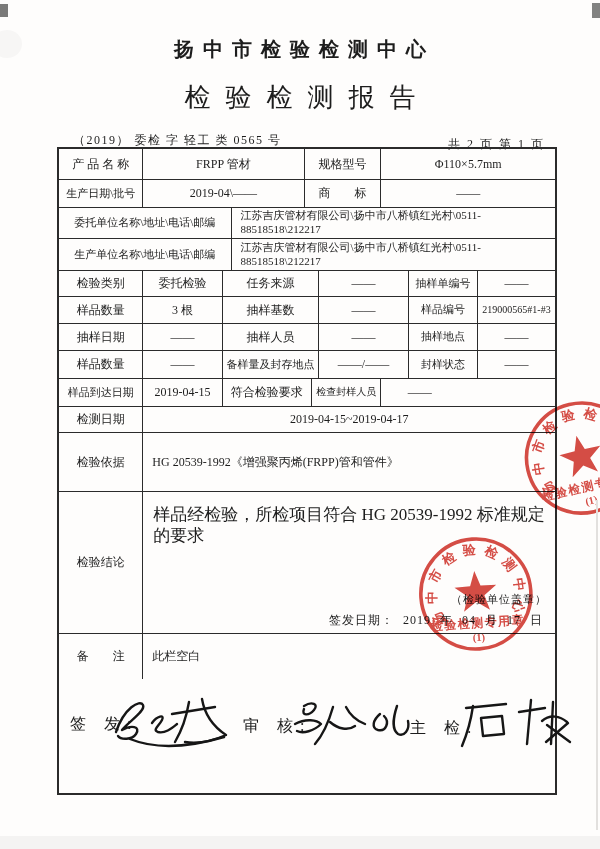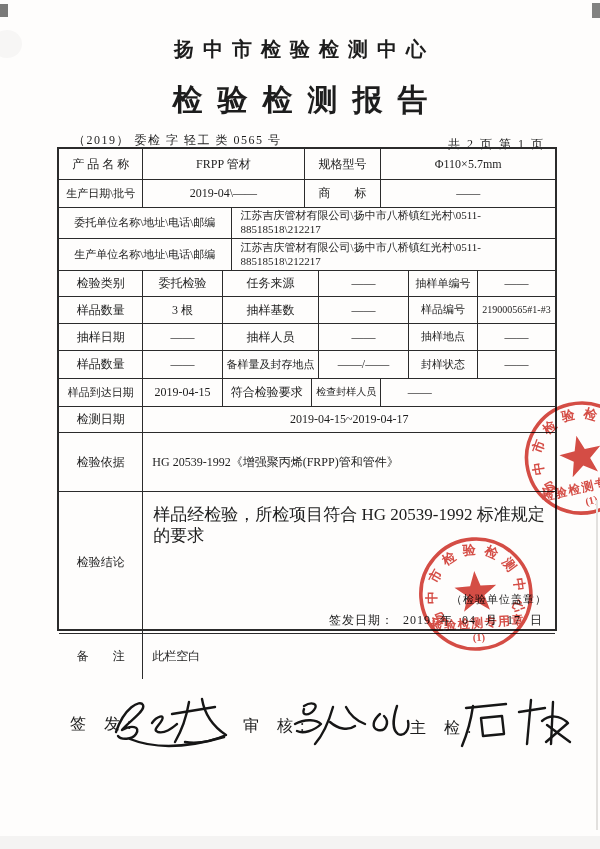--- a/index.html
+++ b/index.html
@@ -5,25 +5,25 @@
   html,body{margin:0;padding:0;}
   body{
     width:600px;height:849px;position:relative;overflow:hidden;
     background:#fefdfc;color:#1d1d1d;
     font-family:"Liberation Serif","DejaVu Serif",serif;
   }
   
   .org-title{position:absolute;top:36px;left:0;right:0;text-align:center;
     font-size:20px;font-weight:bold;letter-spacing:9px;text-indent:9px;}
   .report-title{position:absolute;top:80px;left:0;right:0;text-align:center;
-    font-size:30px;font-weight:bold;letter-spacing:15px;text-indent:15px;}
+    font-size:26px;font-weight:normal;letter-spacing:15px;text-indent:15px;}
   .doc-number{position:absolute;top:132px;left:73px;font-size:12px;letter-spacing:1.5px;}
   .page-info{position:absolute;top:136px;right:55px;font-size:12px;letter-spacing:2px;}
   
-  .rpt-table{position:absolute;left:57px;top:147px;width:500px;height:484px;
+  .rpt-table{position:absolute;left:57px;top:147px;width:500px;height:648px;
     border:2px solid #2b2b2b;box-sizing:border-box;display:flex;flex-direction:column;
     background:transparent;}
   .trow{display:flex;flex:none;border-bottom:1px solid #2b2b2b;box-sizing:border-box;}
   .trow:last-child{border-bottom:none;}
   .cell{border-right:1px solid #2b2b2b;box-sizing:border-box;display:flex;
     align-items:center;justify-content:center;text-align:center;font-size:12px;
     padding:1px 3px;overflow:hidden;line-height:1.25;}
   .cell:last-child{border-right:none;}
   .cell.left{justify-content:flex-start;text-align:left;padding-left:9px;}
   .cell.small{font-size:11px;}

